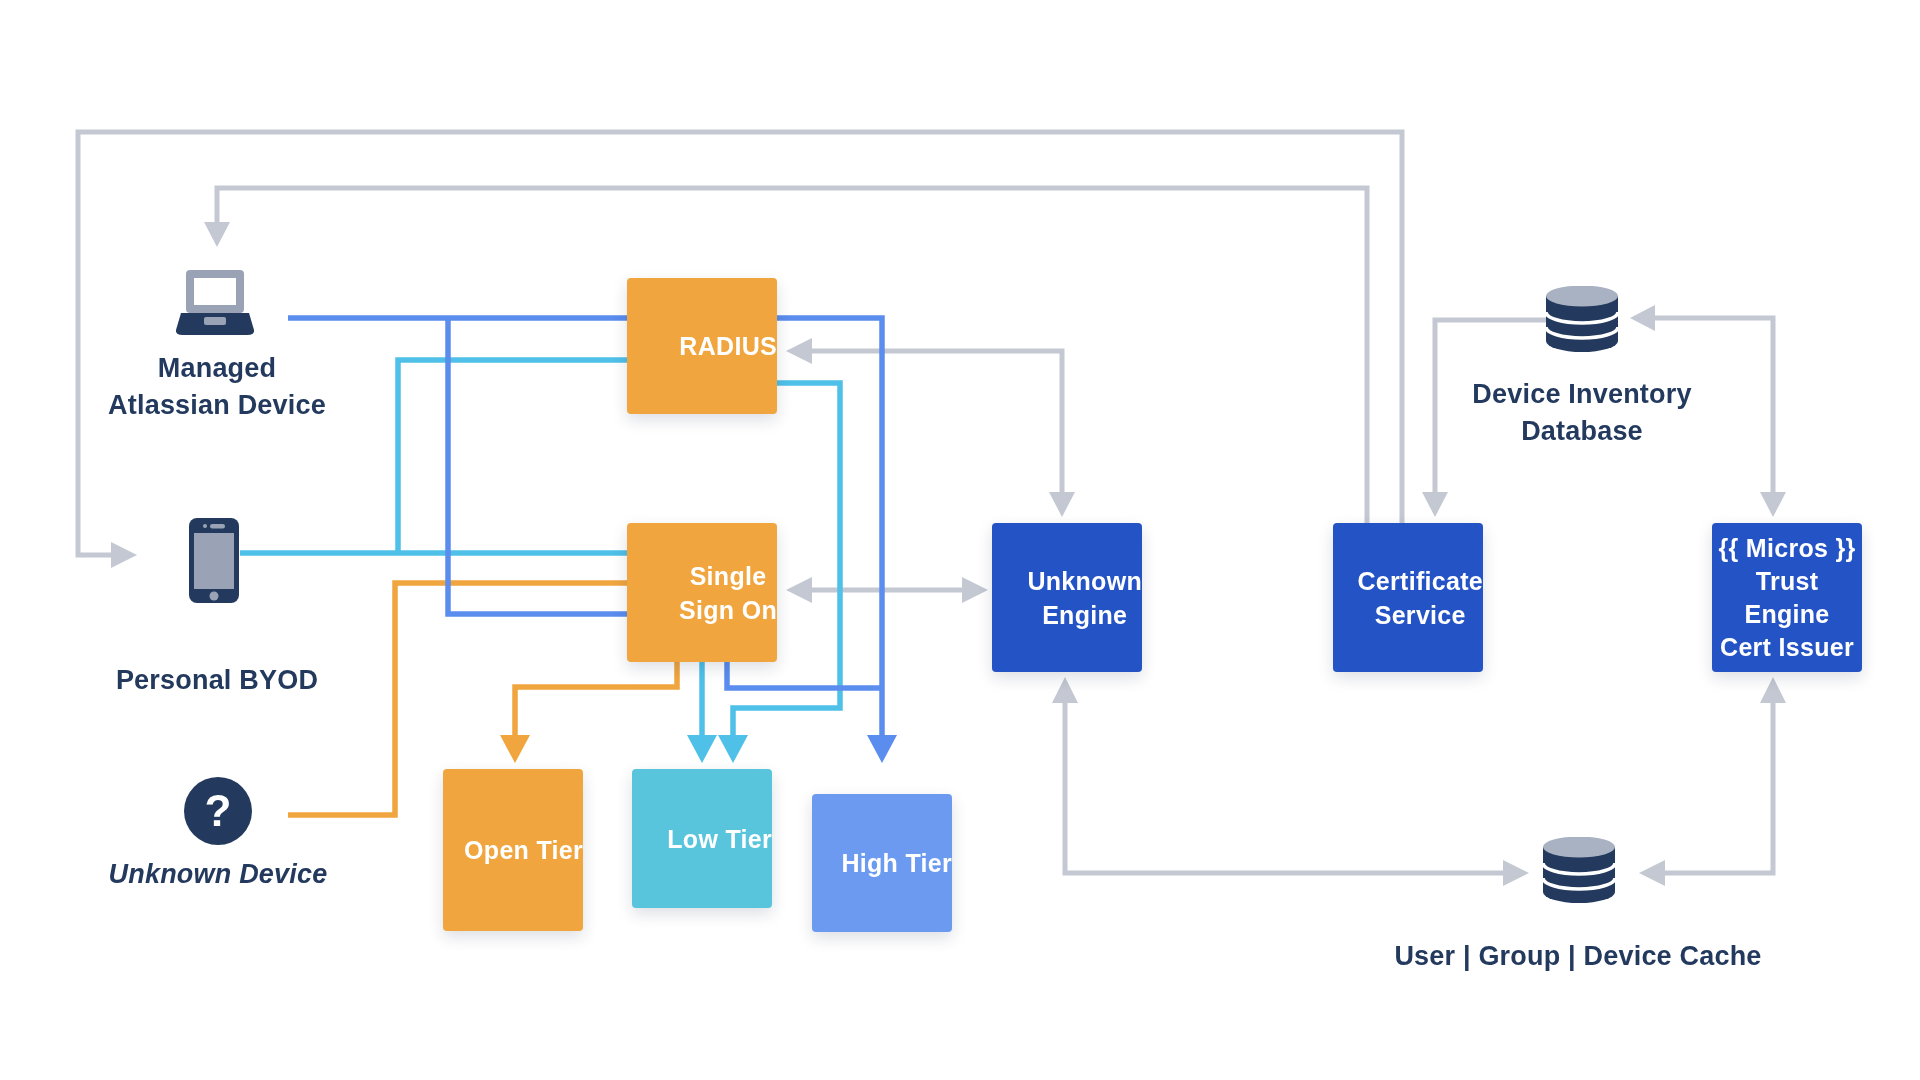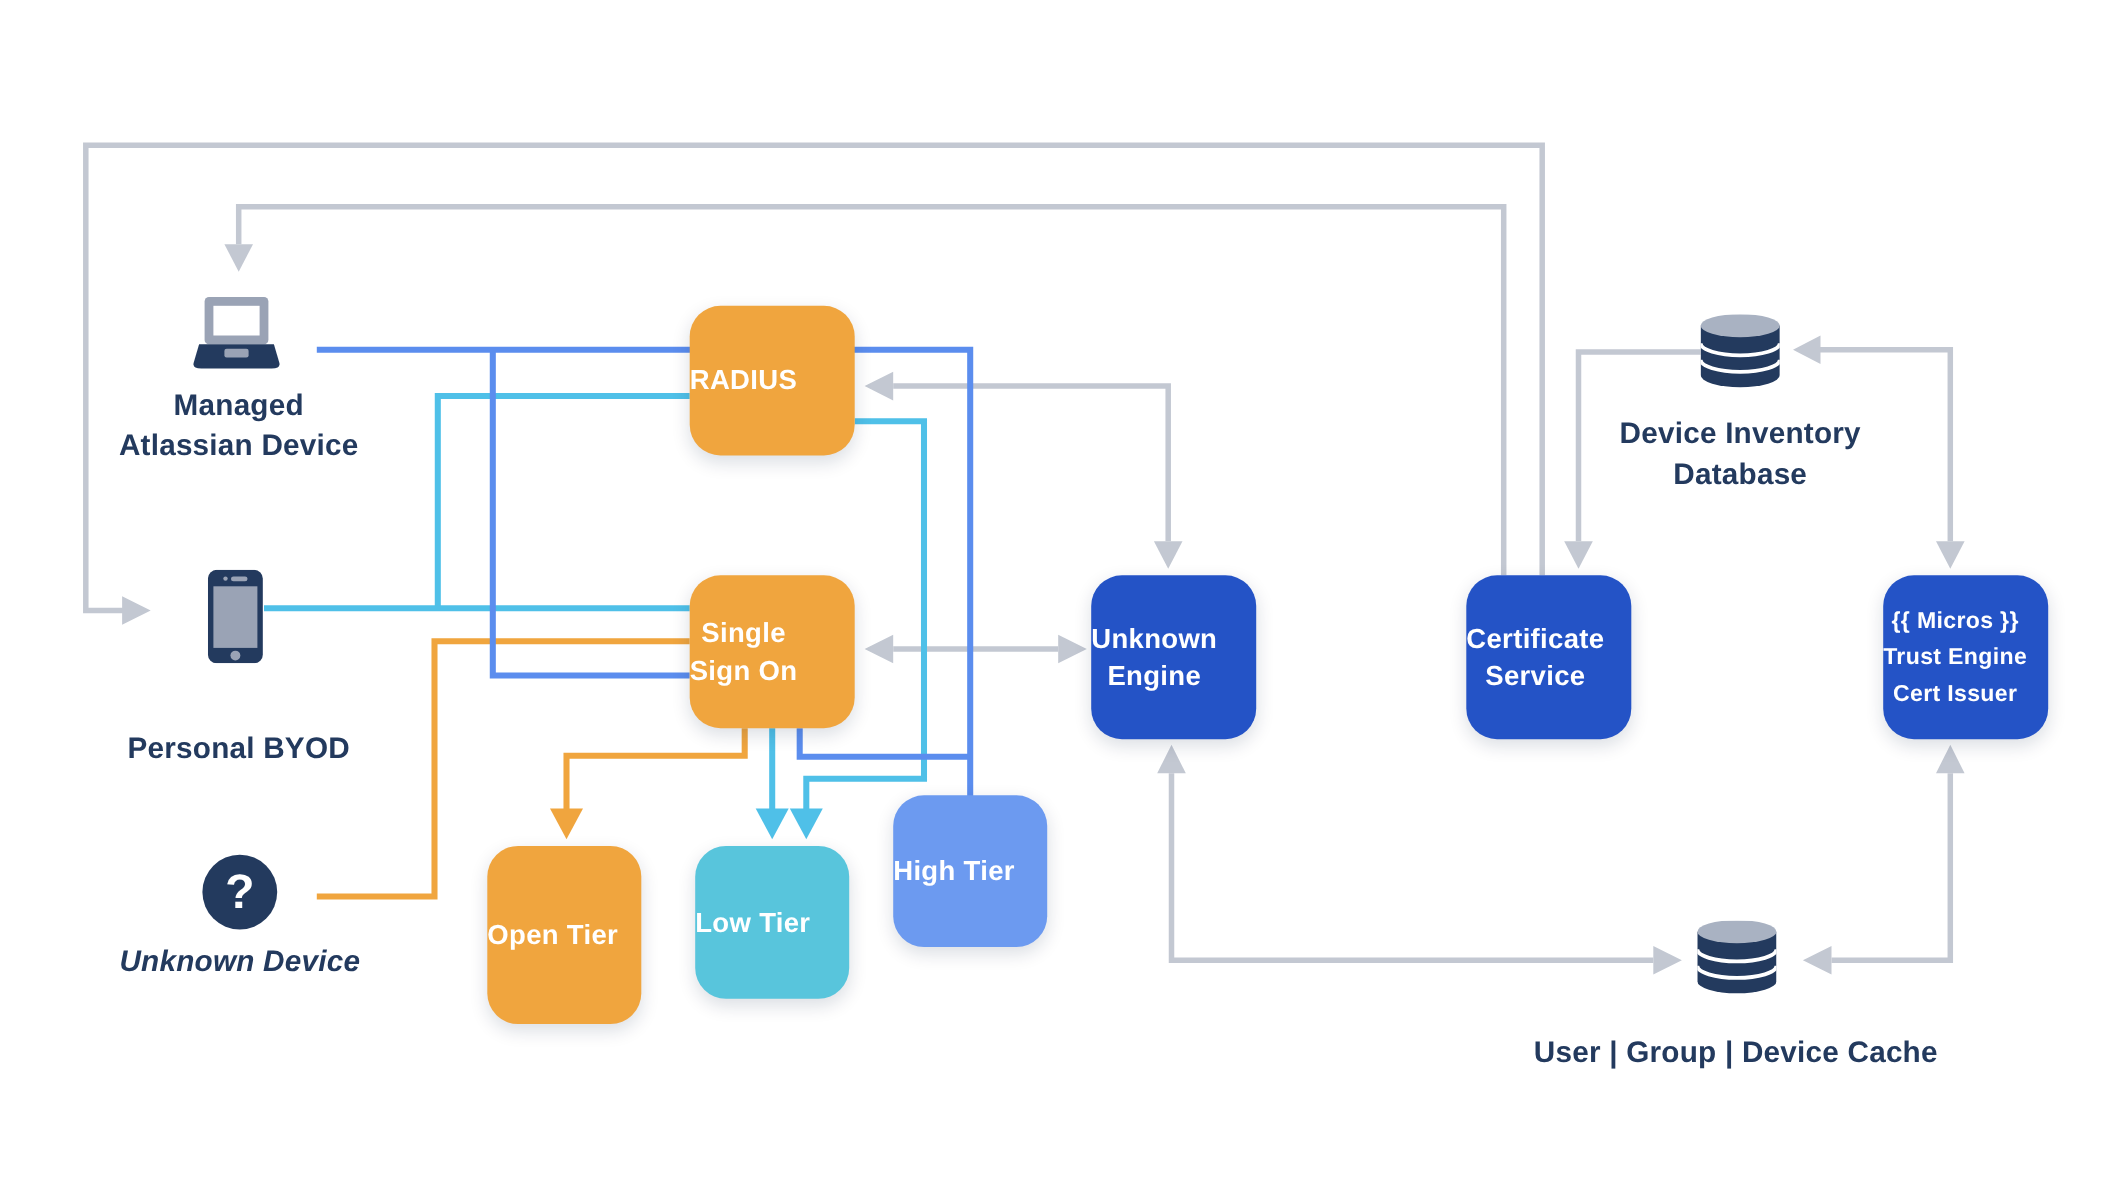--- a/index.html
+++ b/index.html
@@ -13,21 +13,21 @@
   .edge-gray{stroke:var(--gray);stroke-width:5;}
   .edge-orange{stroke:var(--orange);stroke-width:5.5;}
   .edge-cyan{stroke:var(--cyan-line);stroke-width:5.5;}
   .edge-blue{stroke:var(--blue-line);stroke-width:5.5;}
   .head-gray{fill:var(--gray);}
   .head-orange{fill:var(--orange);}
   .head-cyan{fill:var(--cyan-line);}
   .head-blue{fill:var(--blue-line);}
   
   .node{
-    position:absolute;border-radius:28px;display:flex;align-items:center;justify-content:flex-start;
+    position:absolute;border-radius:4px;display:flex;align-items:center;justify-content:flex-end;
     text-align:center;color:#ffffff;font-weight:700;font-size:25px;line-height:34px;
     letter-spacing:.3px;box-shadow:0 6px 16px rgba(9,30,66,.14);
   }
   .node span{display:block;}
   .node-orange{background:var(--orange);}
   .node-cyan{background:var(--cyan);}
   .node-bluelight{background:var(--blue-light);}
   .node-royal{background:var(--royal);}
   
   .dev-label{
@@ -133,39 +133,39 @@
   </div>
 
   <div class="node node-orange" style="left:443px;top:769px;width:140px;height:162px;">
     <span>Open Tier</span>
   </div>
 
   <div class="node node-cyan" style="left:632px;top:769px;width:140px;height:139px;">
     <span>Low Tier</span>
   </div>
 
-  <div class="node node-bluelight" style="left:812px;top:723px;width:140px;height:138px;">
+  <div class="node node-bluelight" style="left:812px;top:794px;width:140px;height:138px;">
     <span>High Tier</span>
   </div>
 
   <div class="node node-royal" style="left:992px;top:523px;width:150px;height:149px;">
     <div>
       <span>Unknown</span>
       <span>Engine</span>
     </div>
   </div>
 
   <div class="node node-royal" style="left:1333px;top:523px;width:150px;height:149px;">
     <div>
       <span>Certificate</span>
       <span>Service</span>
     </div>
   </div>
 
-  <div class="node node-royal" style="left:1712px;top:523px;width:150px;height:149px;font-size:21px;line-height:33px;">
+  <div class="node node-royal" style="left:1712px;top:523px;width:150px;height:149px;font-size:25px;line-height:33px;">
     <div>
       <span>{{ Micros }}</span>
       <span>Trust Engine</span>
       <span>Cert Issuer</span>
     </div>
   </div>
 
   <svg class="icon" style="left:175px;top:268px;" width="80" height="70" viewBox="0 0 80 70">
     <rect x="11" y="2" width="58" height="43" rx="4" fill="var(--icon-gray)"></rect>
     <rect x="19" y="10" width="42" height="27" fill="#ffffff"></rect>

